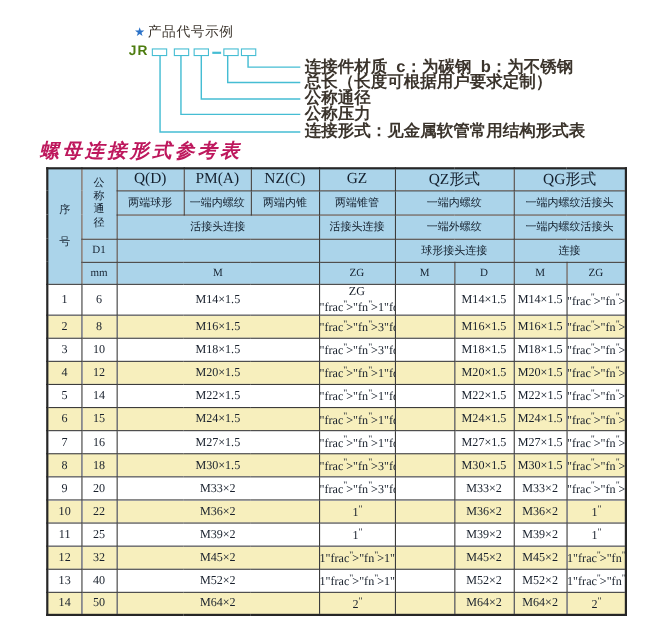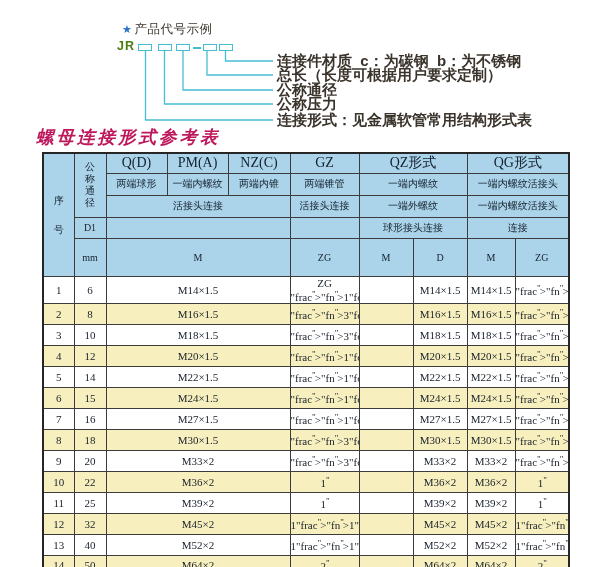--- a/index.html
+++ b/index.html
@@ -126,21 +126,21 @@
       <th colspan="2">一端外螺纹</th>
       <th colspan="2">一端内螺纹活接头</th>
     </tr>
     <tr style="height:21px">
       <th>D1</th>
       <th colspan="3"></th>
       <th></th>
       <th colspan="2">球形接头连接</th>
       <th colspan="2">连接</th>
     </tr>
-    <tr style="height:38px">
+    <tr style="height:20px">
       <th>mm</th>
       <th colspan="3">M</th>
       <th>ZG</th>
       <th>M</th>
       <th>D</th>
       <th>M</th>
       <th>ZG</th>
     </tr>
   </thead>
   <tbody>

